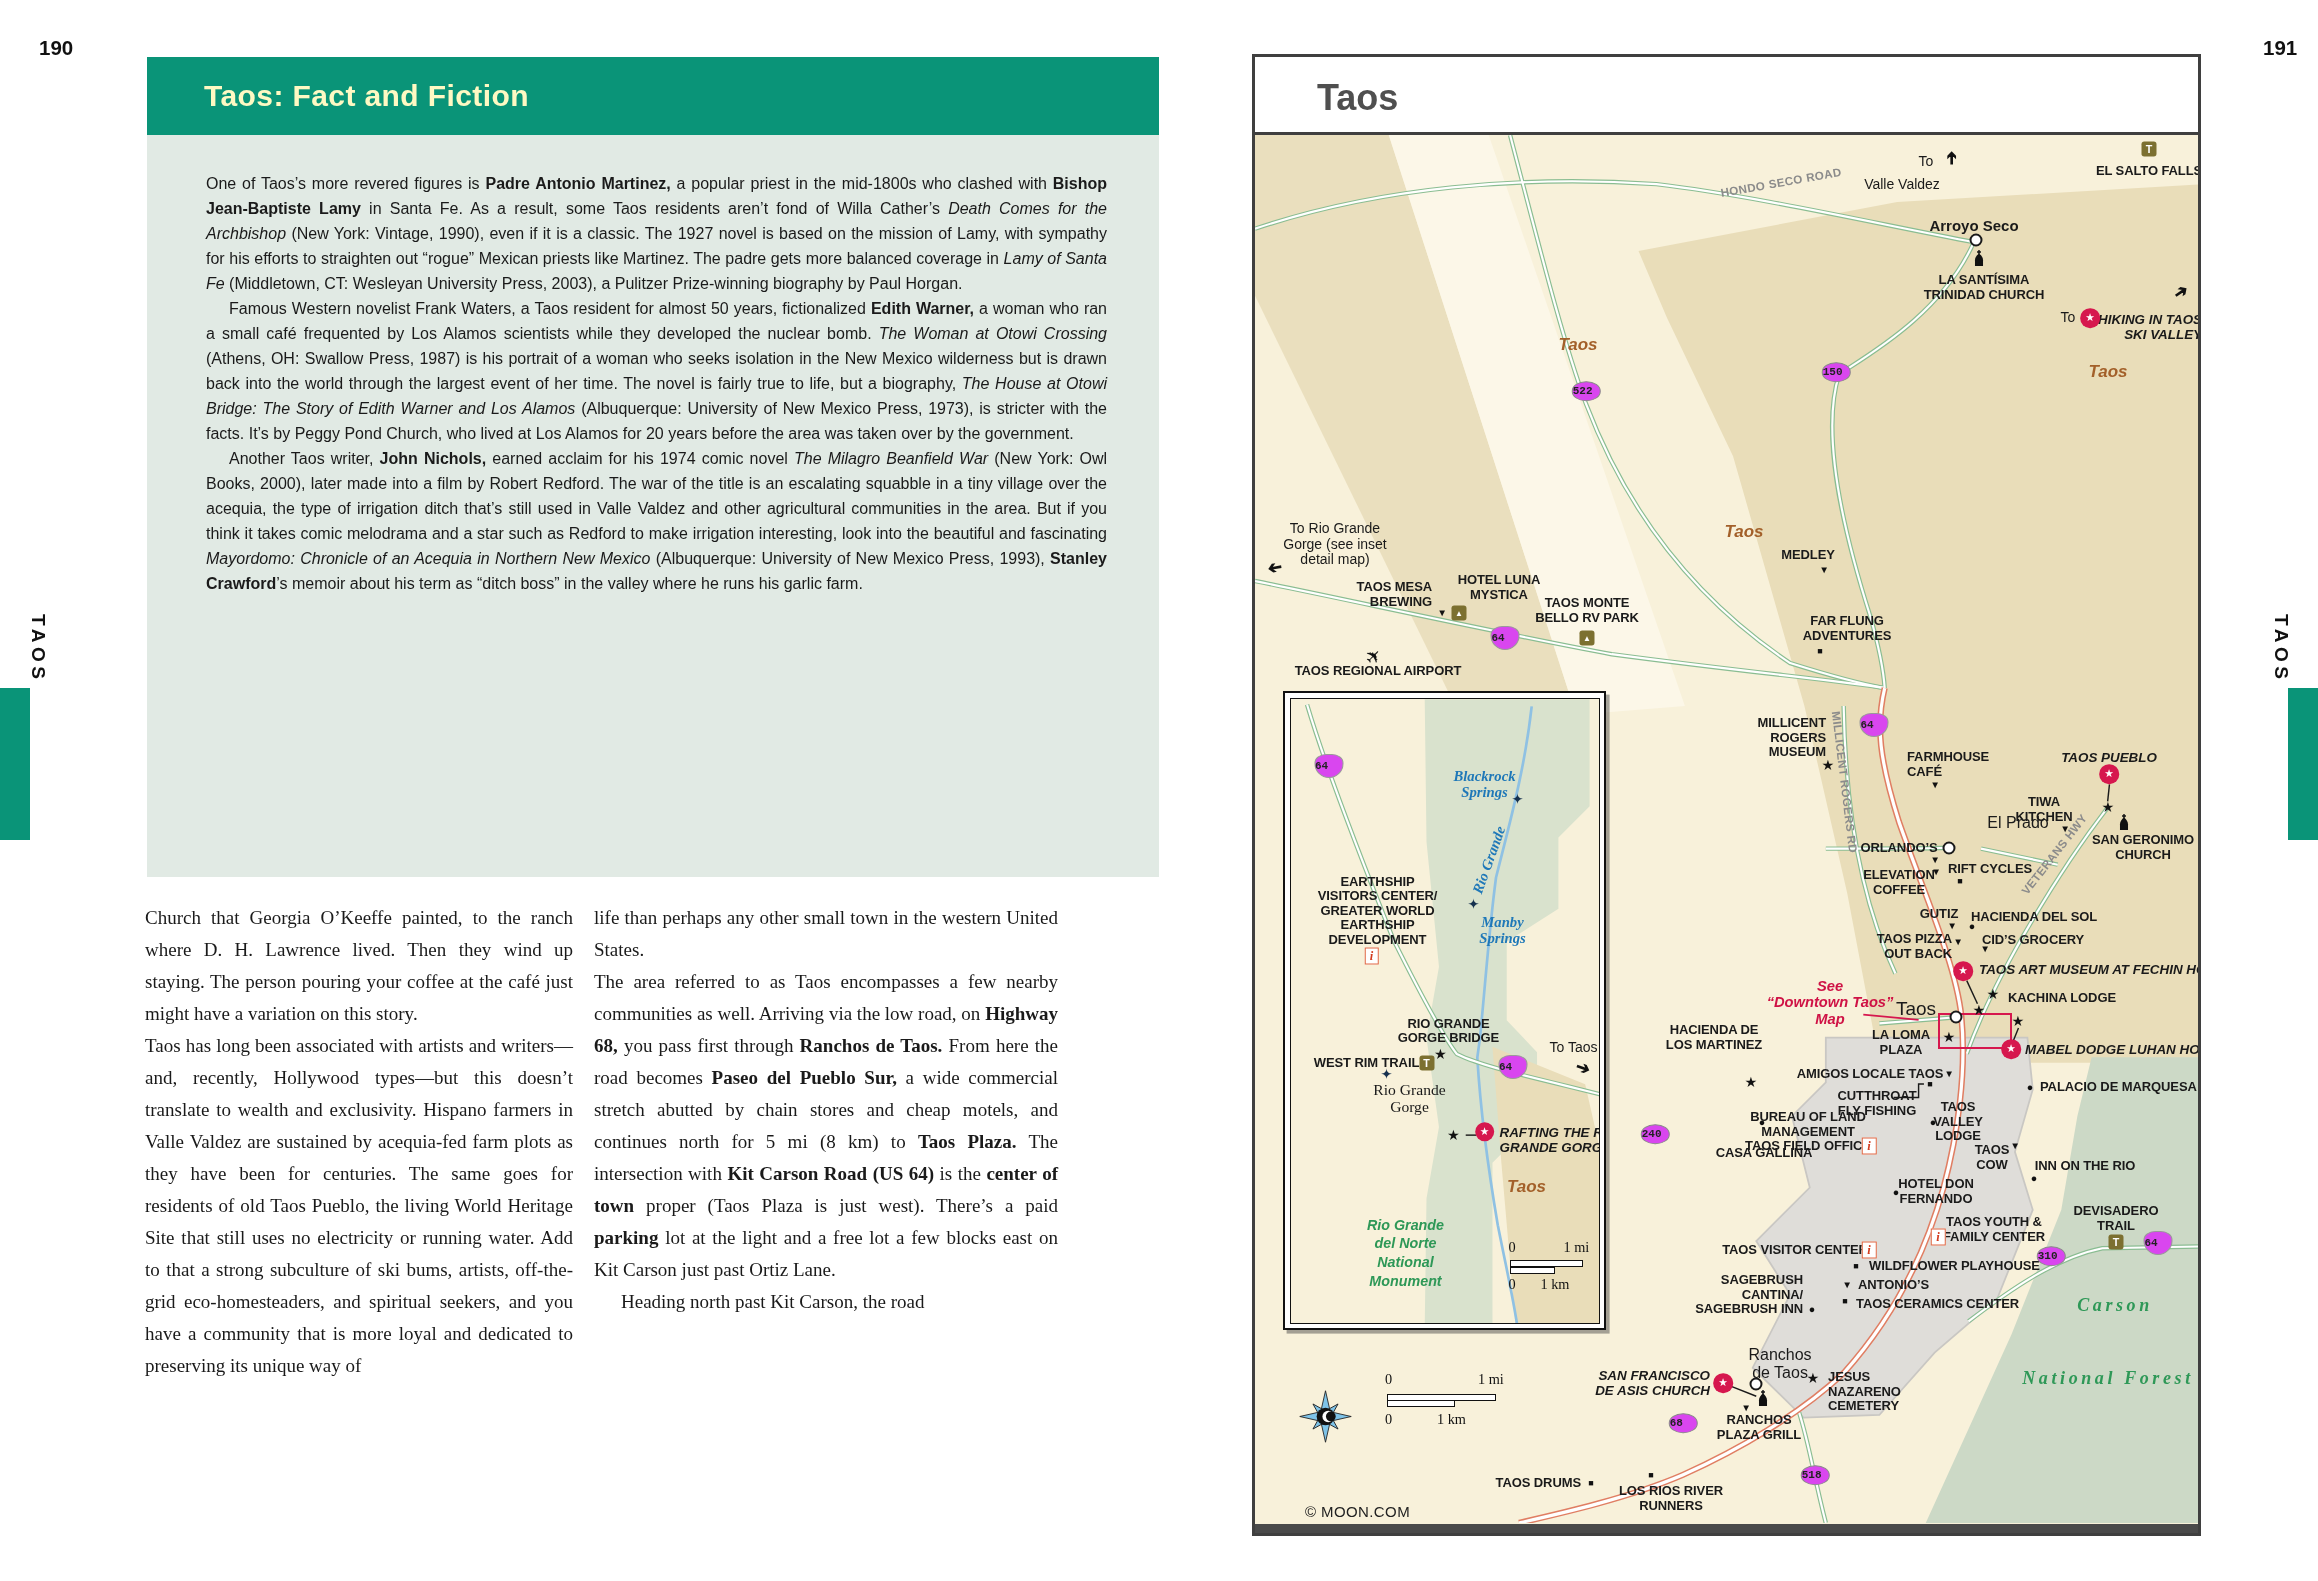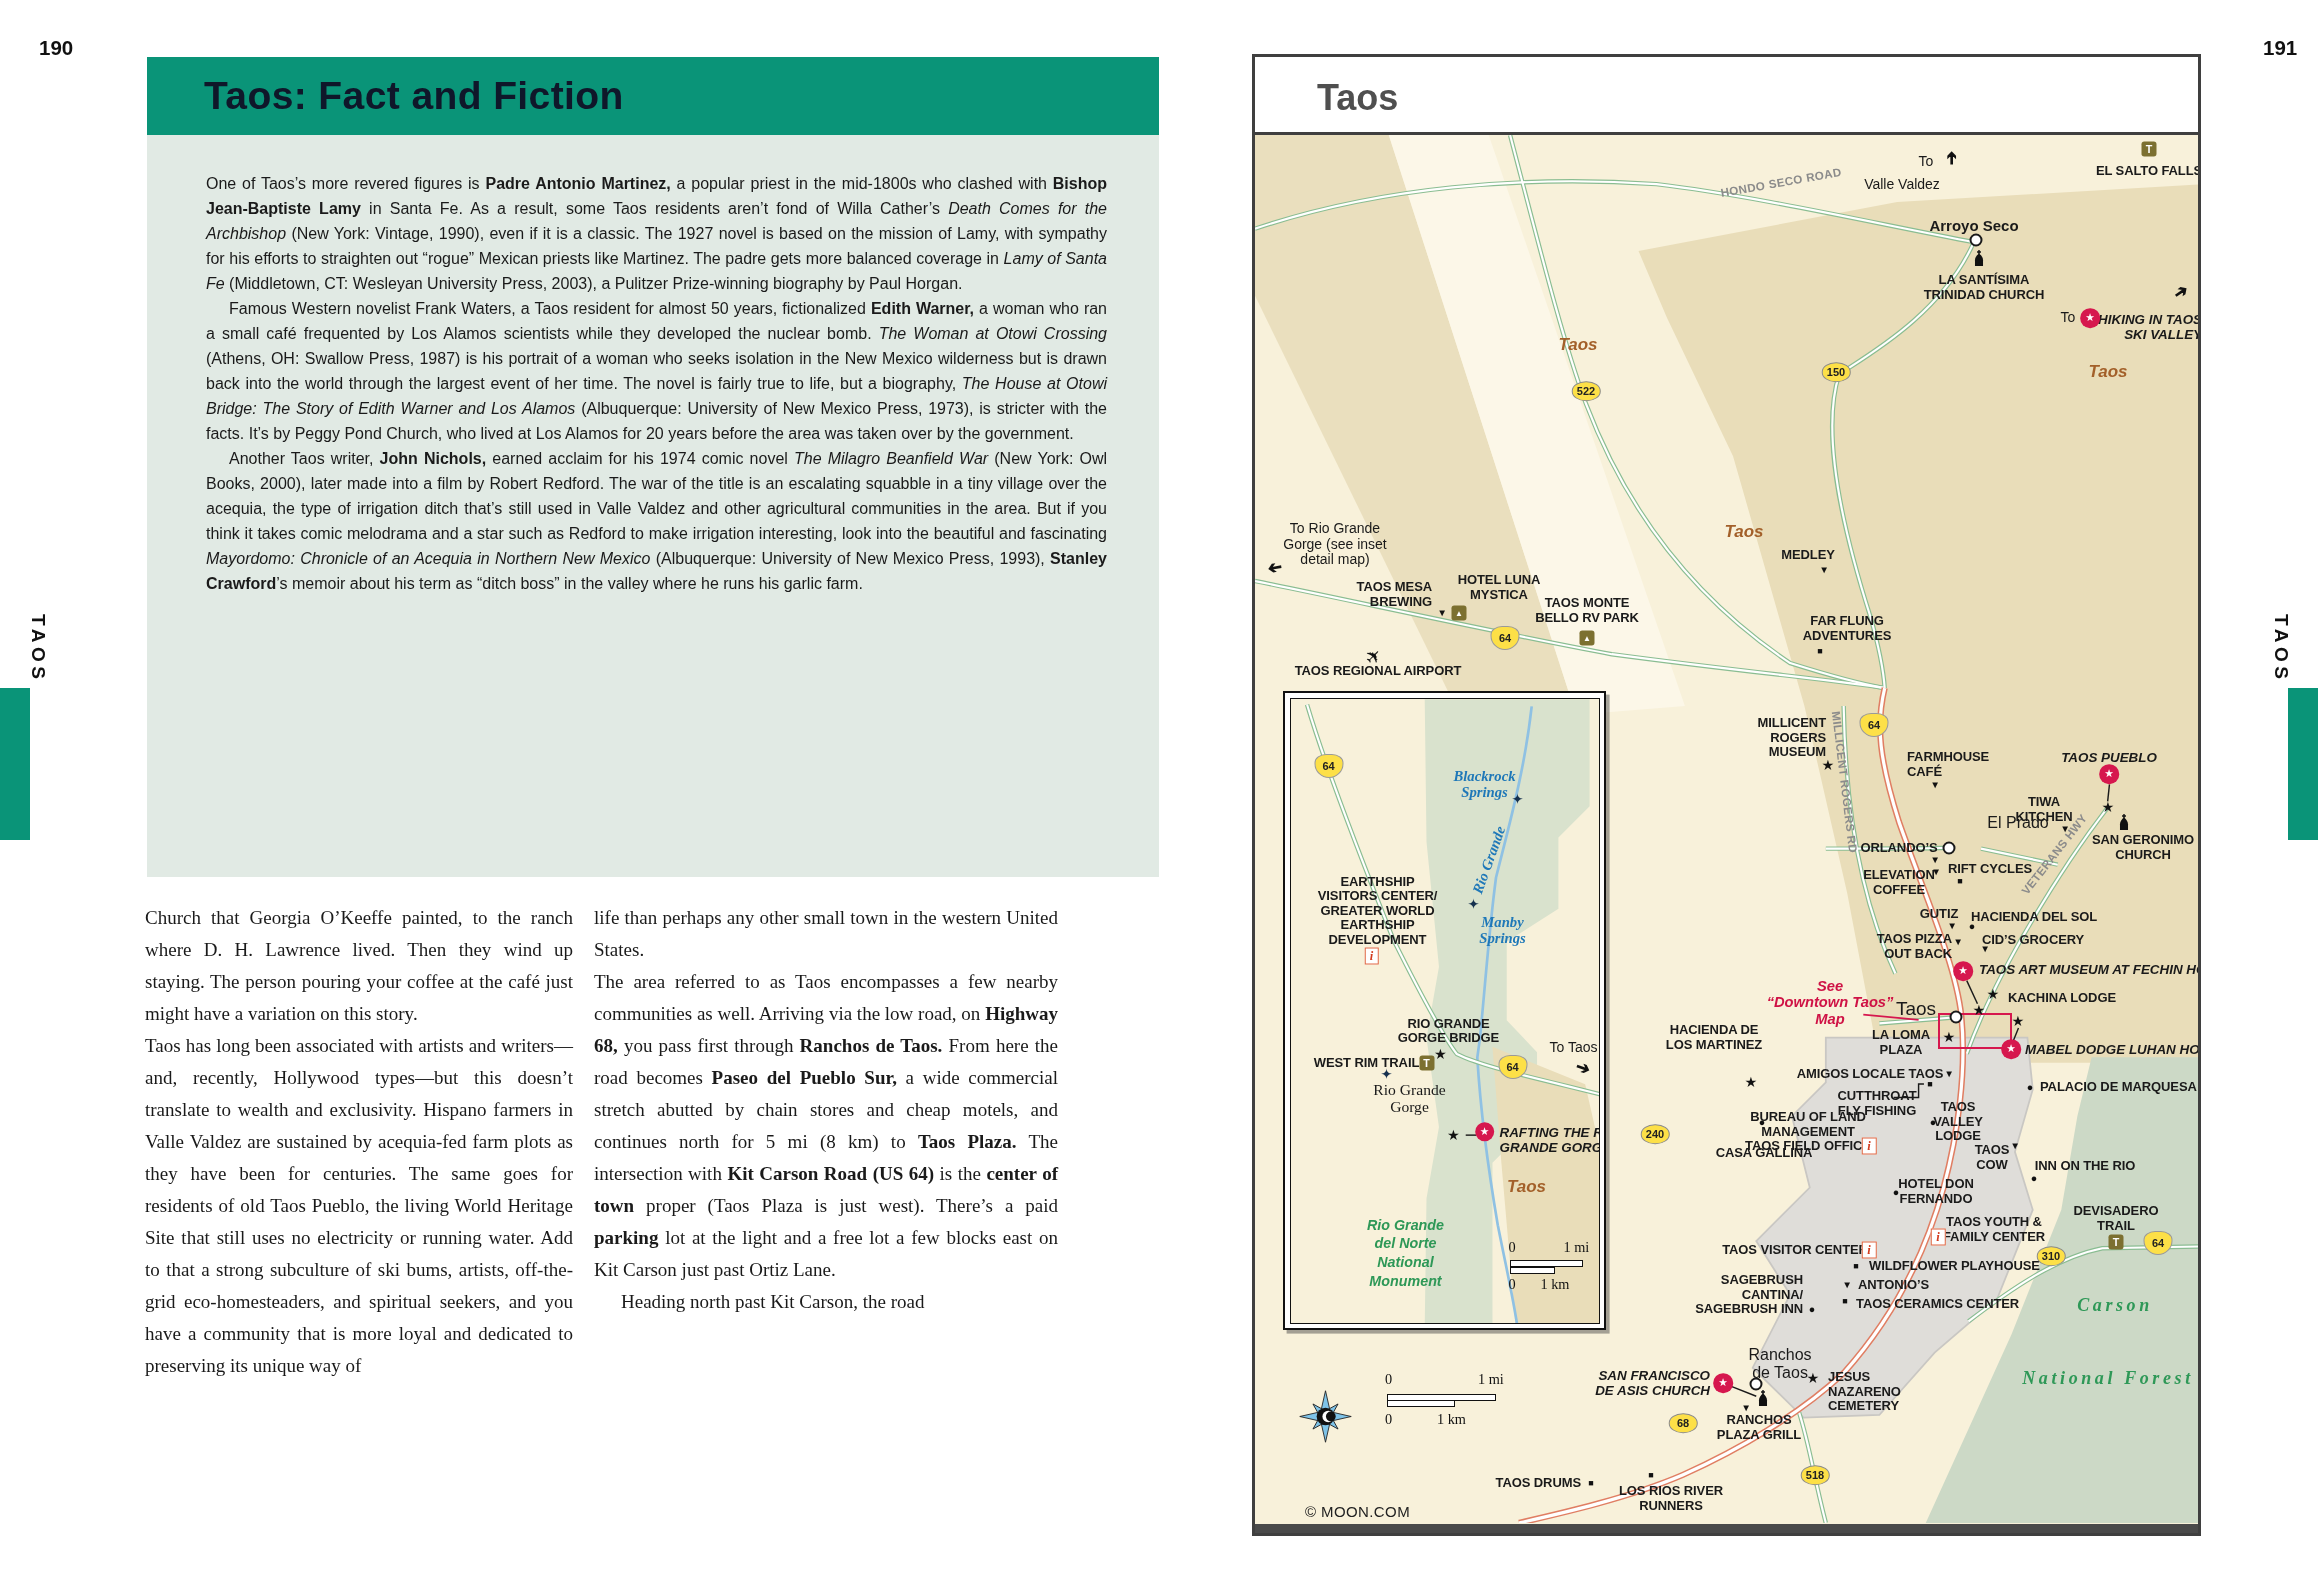--- a/index.html
+++ b/index.html
@@ -4,21 +4,21 @@
 <style>
   html,body{margin:0;padding:0;background:#fff;}
   .canvas{position:relative;width:2319px;height:1581px;background:#ffffff;overflow:hidden;
           font-family:"Liberation Sans",sans-serif;color:#1a1a1a;}
   .pagenum{position:absolute;font-weight:bold;font-size:20.5px;color:#111;}
   .side-tab{position:absolute;width:36px;height:152px;background:#0a9478;}
   .side-tab-text{position:absolute;writing-mode:vertical-rl;font-weight:bold;font-size:19px;
           letter-spacing:4.5px;color:#111;}
   
   .sidebar{position:absolute;left:147px;top:57px;width:1012px;height:820px;}
-  .sidebar .hd{height:78px;background:#0a9478;color:#0f172a;font-weight:bold;font-size:39px;
+  .sidebar .hd{height:78px;background:#0a9478;color:#fef9c3;font-weight:bold;font-size:30px;
           line-height:78px;padding-left:57px;letter-spacing:0.4px;}
   .sidebar .bd{position:absolute;top:78px;left:0;right:0;bottom:0;background:#e1eae4;
           padding:36px 52px 0 59px;}
   .sidebar .bd p{margin:0;font-size:16px;line-height:25px;text-align:justify;}
   .sidebar .bd p + p{text-indent:23px;}
   .col{position:absolute;top:902px;font-family:"Liberation Serif",serif;
           font-size:19px;line-height:32px;text-align:justify;}
   .col p{margin:0;}
   .col p.ind{text-indent:27px;}
   .col h2{margin:14.3px 0 9px 0;font-family:"Liberation Sans",sans-serif;color:#58595b;
@@ -61,23 +61,23 @@
           text-align:center;font-size:10.7px;line-height:19.6px;}
   .mk-circle{width:9px;height:9px;border-radius:50%;border:2.2px solid #1a1a1a;background:#fff;}
   .mk-box{width:15px;height:15px;border-radius:2.7px;background:#7c7030;color:#fff;
           font-weight:bold;text-align:center;}
   .mk-box.t{font-size:10.7px;line-height:15px;}
   .mk-box.c{font-size:8px;line-height:15px;}
   .mk-info{width:12.5px;height:15px;background:#fff;border:1.8px solid #e06540;
           color:#d33c1f;font-family:"Liberation Serif",serif;font-weight:bold;font-style:italic;
           font-size:12.5px;line-height:14.3px;text-align:center;}
   .mk-arrow{font-size:17px;font-weight:bold;color:#111;}
-  .shield{position:absolute;width:28.5px;height:19.6px;background:#fde047;border:1.8px solid #8a8a8a;
-          border-radius:50%;text-align:center;font-weight:bold;font-size:11px;line-height:19.6px;
-          color:#222;z-index:21;box-sizing:border-box;transform:translate(-50%,-50%);}
+  .shield{position:absolute;width:28.5px;height:19.6px;background:#d946ef;border:1.8px solid #8a8a8a;
+          border-radius:50%;font-weight:bold;font-size:11px;line-height:19.6px;
+          color:#222;z-index:21;box-sizing:border-box;transform:translate(-50%,-50%);font-family:Liberation Mono, monospace;}
   .shield.us{width:29px;height:24px;border-color:#9a9a9a;line-height:22px;
           border-radius:42% 42% 52% 52% / 38% 38% 62% 62%;}
   .red-rect{position:absolute;border:2.7px solid #d6174e;background:transparent;z-index:19;}
   .inset{position:absolute;left:28px;top:556px;width:323px;height:639px;background:#fff;
           border:2.7px solid #111;box-shadow:3.6px 3.6px 0 rgba(60,60,60,.45);z-index:15;box-sizing:border-box;}
   .inset-inner{position:absolute;left:4.5px;top:4.5px;right:4.5px;bottom:4.5px;border:1.3px solid #111;
           background:#f8f1da;overflow:hidden;}
   .scalebar{position:absolute;z-index:22;font-family:"Liberation Serif",serif;font-size:14.3px;color:#111;}
   .scalebar .lbl{position:absolute;white-space:nowrap;}
   .scalebar .bar{position:absolute;background:#fff;border:1.3px solid #111;height:5.4px;box-sizing:content-box;}

